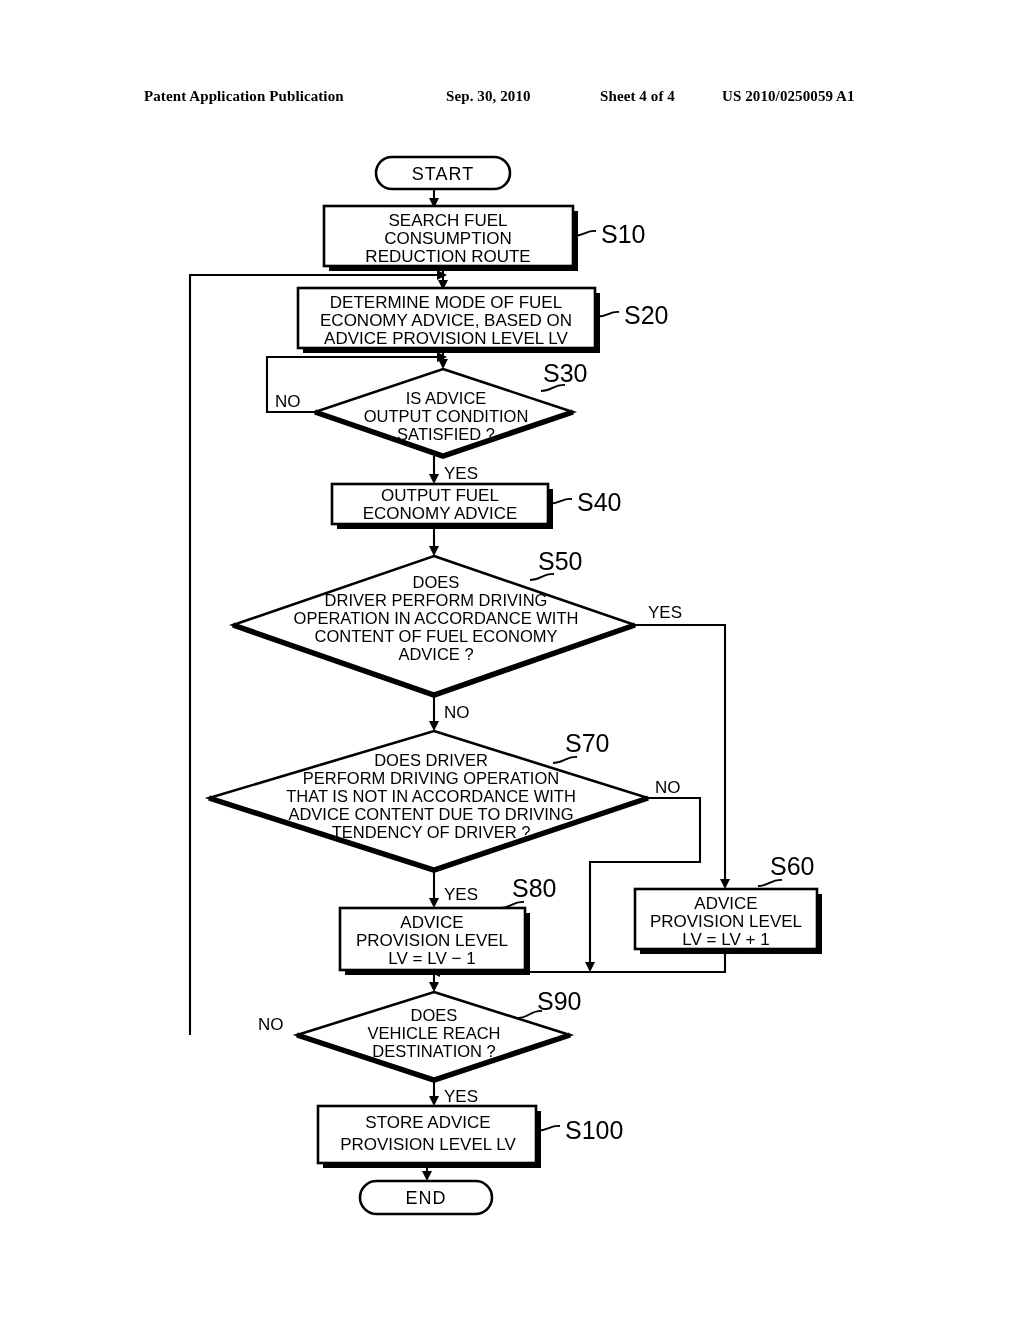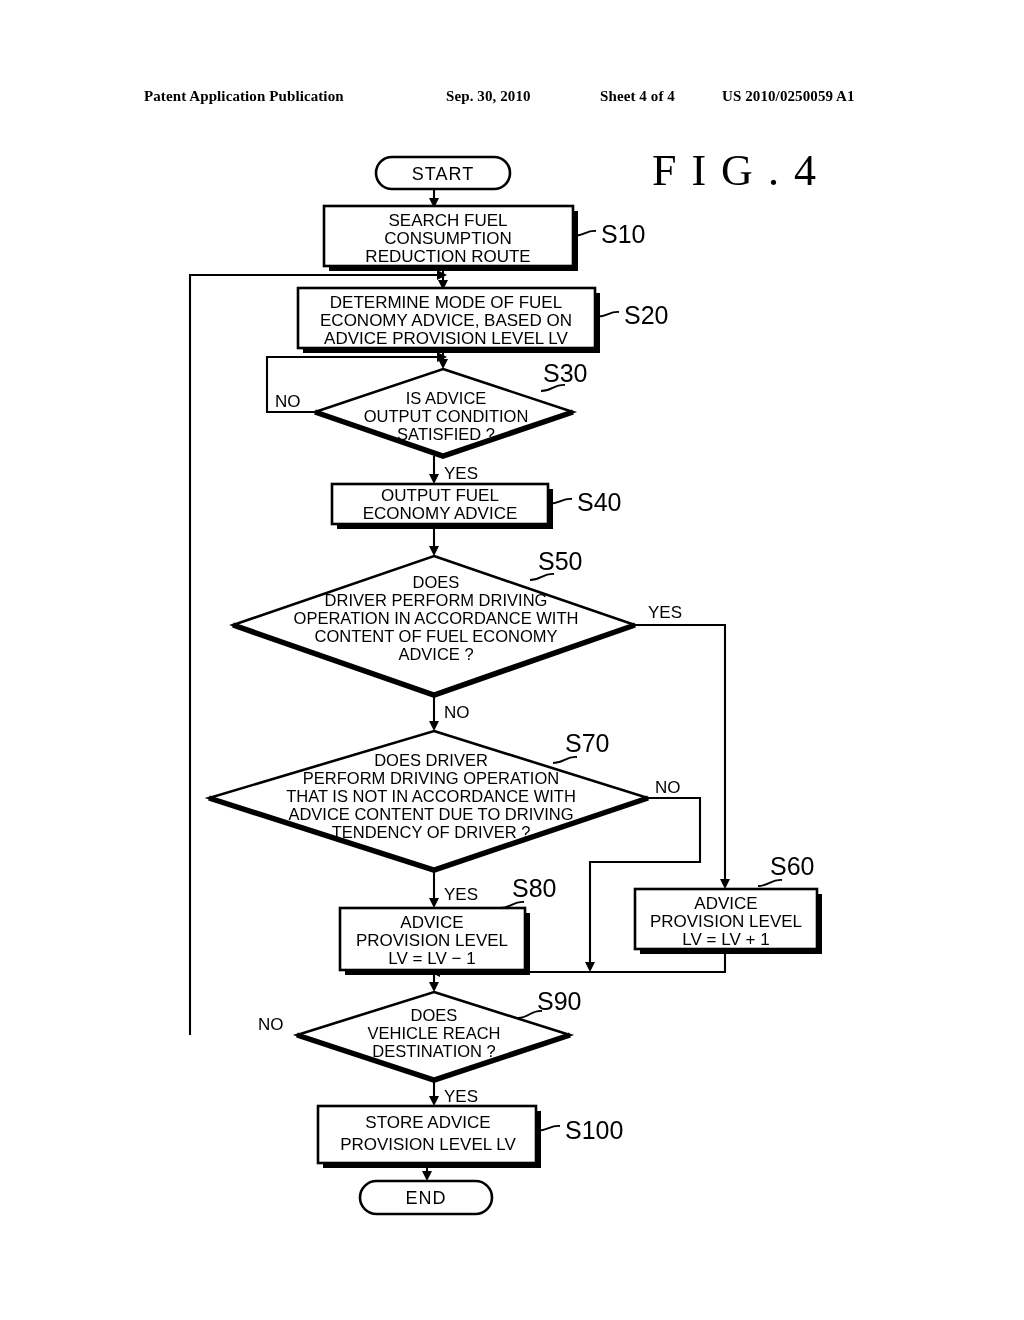--- a/index.html
+++ b/index.html
@@ -73,21 +73,20 @@
 
 <div id="page">
 
   <div class="hdr">
     <span class="hdr-pub">Patent Application Publication</span>
     <span class="hdr-date">Sep. 30, 2010</span>
     <span class="hdr-sheet">Sheet 4 of 4</span>
     <span class="hdr-num">US 2010/0250059 A1</span>
   </div>
 
-  <div class="figtitle">F I G . 4</div>
 
   <svg id="flow" width="1024" height="1320" viewBox="0 0 1024 1320">
 
     <g>
 
       <path class="conn" d="M434,188 L434,204"></path>
       <path class="shadow" d="M434,208 l-5,-10 l10,0 z"></path>
 
       <path class="conn" d="M443,266 L443,286"></path>
       <path class="shadow" d="M443,290 l-5,-10 l10,0 z"></path>

